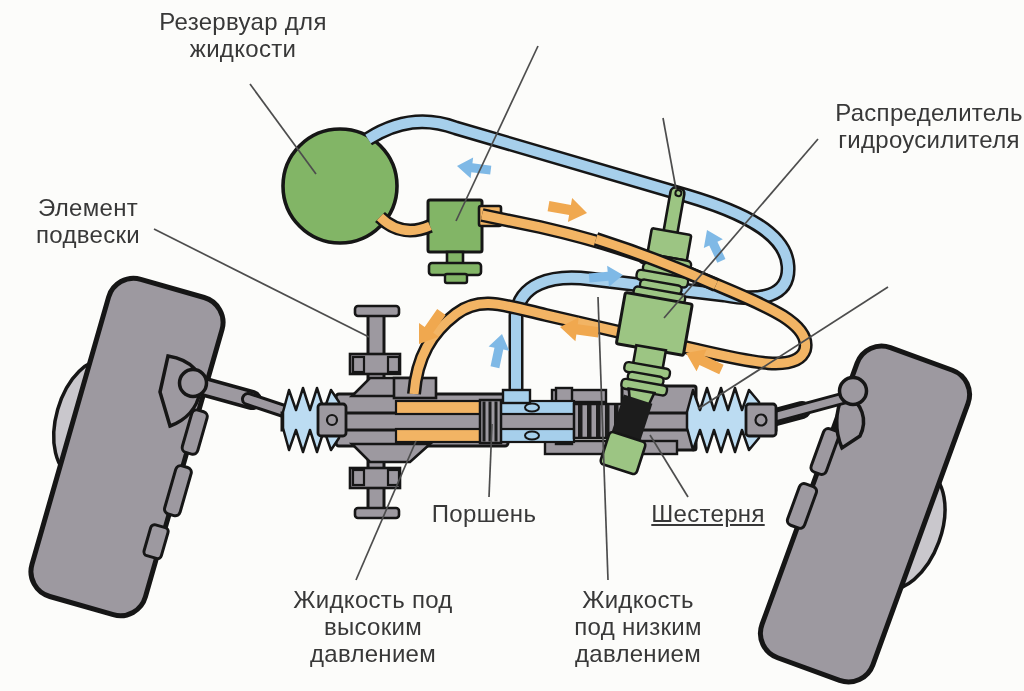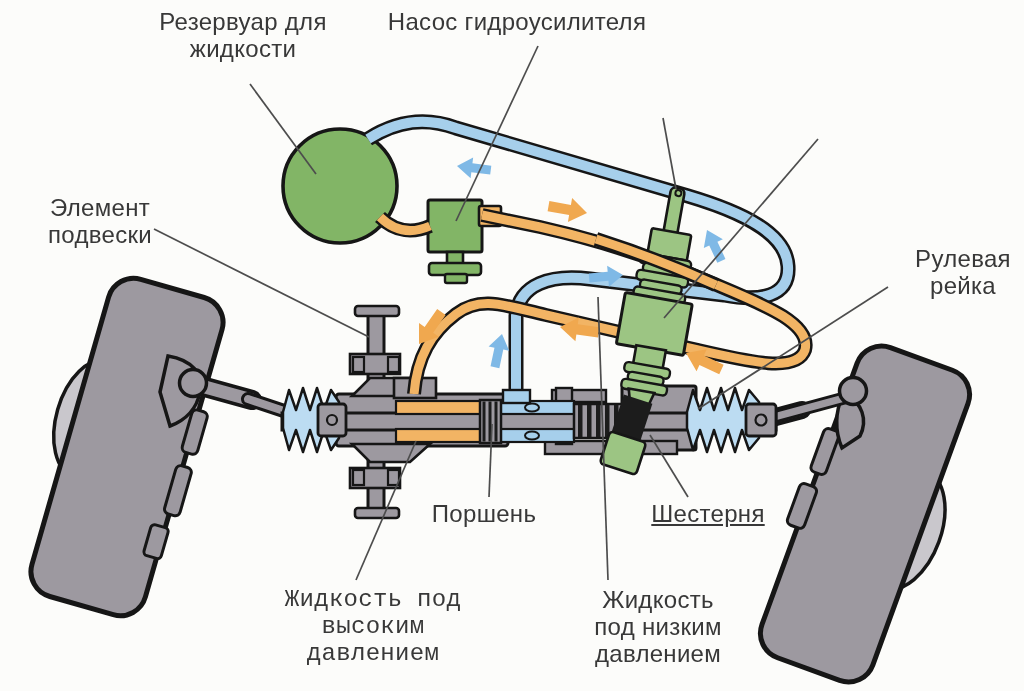--- a/index.html
+++ b/index.html
@@ -198,26 +198,25 @@
     <line class="leader" x1="888" y1="287" x2="698" y2="409"></line>
     <line class="leader" x1="489" y1="497" x2="492" y2="424"></line>
     <line class="leader" x1="688" y1="497" x2="650" y2="435"></line>
     <line class="leader" x1="356" y1="580" x2="416" y2="441"></line>
     <line class="leader" x1="608" y1="580" x2="598" y2="297"></line>
   </g>
 </svg>
 
 <div class="label" style="left:243px;top:8px;">Резервуар для
 жидкости</div>
-<div class="label" style="left:517px;top:8px;">Насос гидроусилителя</div>
-<div class="label" style="left:100px;top:194px;">Элемент
+<div class="label" style="left:929px;top:99px;">Распределитель
+гидроусилителя</div>
+<div class="label" style="left:88px;top:194px;">Элемент
 подвески</div>
-<div class="label" style="left:963px;top:245px;">Рулевая
-рейка</div>
 <div class="label" style="left:484px;top:500px;">Поршень</div>
 <div class="label" style="left:708px;top:500px;text-decoration:underline;">Шестерня</div>
-<div class="label" style="left:373px;top:586px;font-family:Liberation Mono, monospace;">Жидкость под
+<div class="label" style="left:373px;top:586px;">Жидкость под
 высоким
 давлением</div>
-<div class="label" style="left:658px;top:586px;">Жидкость
+<div class="label" style="left:638px;top:586px;">Жидкость
 под низким
 давлением</div>
 </div>
 
 </body></html>

